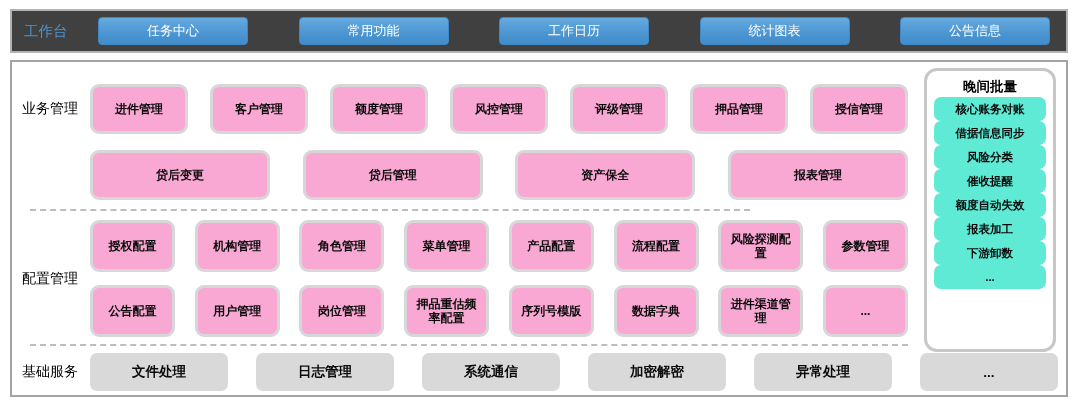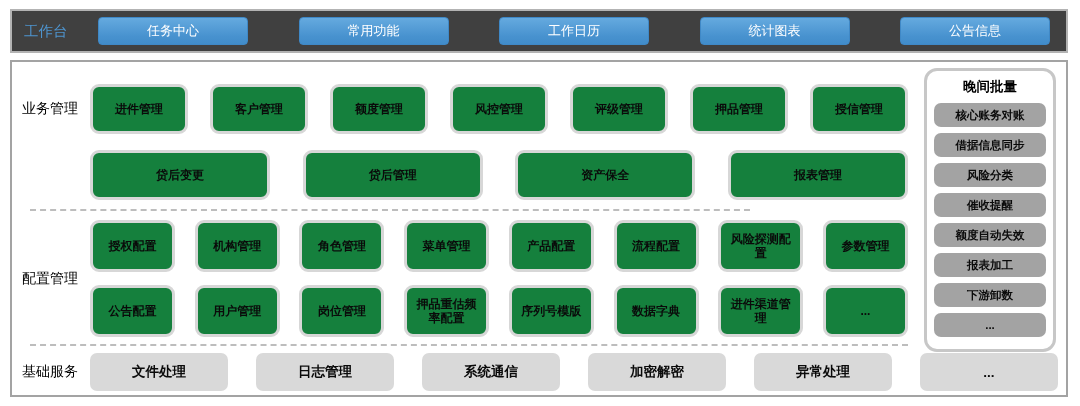--- a/index.html
+++ b/index.html
@@ -24,41 +24,41 @@
   .content { margin-right: 158px; }
   .sec { display: flex; }
   .sec-label { width: 68px; flex-shrink: 0; font-weight: normal; font-size: 14px; color: #000; }
   .sec-biz .sec-label { height: 50px; display: flex; align-items: center; }
   .sec-cfg { align-items: center; }
   .sec-base { align-items: center; margin-top: 7px; }
   .rows { flex: 1; display: flex; flex-direction: column; gap: 16px; }
   .rows-cfg { gap: 13px; }
   .row { display: flex; justify-content: space-between; }
 
-  .box-blue { background: #15803d; border: 3px solid #d7d7d7; border-radius: 9px;
+  .box-blue { background: #f9a8d4; border: 3px solid #d7d7d7; border-radius: 9px;
     display: flex; align-items: center; justify-content: center; text-align: center;
     font-weight: bold; font-size: 12px; line-height: 1.2; color: #0a0a0a; padding: 2px 4px; }
   .row-biz1 .box-blue { width: 98px;  height: 50px; }
   .row-biz2 .box-blue { width: 180px; height: 50px; }
   .row-cfg  .box-blue { width: 85px;  height: 52px; }
 
   .sep { height: 0; border-top: 2px dashed #bdbdbd; margin: 9px 158px 9px 8px; }
   .sep2 { margin-top: 7px; margin-bottom: 7px; }
 
   .row-base { flex: 1; display: flex; gap: 28px; margin-right: 8px; }
   .box-gray { background: #d9d9d9; border-radius: 7px; height: 38px; flex: 1;
     display: flex; align-items: center; justify-content: center;
     font-weight: bold; font-size: 13.5px; color: #0a0a0a; }
 
   
   .panel { position: absolute; top: 6px; right: 10px; width: 132px; height: 284px;
     background: #ffffff; border: 3px solid #c7c7c7; border-radius: 13px; padding: 6px 7px; }
   .panel-title { text-align: center; font-weight: bold; font-size: 13.5px; color: #000;
     height: 20px; line-height: 20px; }
-  .panel-item { height: 24px; margin-top: 6px; background: #a3a3a3; border-radius: 7px;
+  .panel-item { height: 24px; background: #5eead4; border-radius: 7px;
     display: flex; align-items: center; justify-content: center;
     font-weight: bold; font-size: 11.5px; color: #0a0a0a; }
 </style>
 </head>
 <body>
 
 <div class="topbar">
   <span class="topbar-label">工作台</span>
   <div class="topbar-buttons">
       <button class="topbtn">任务中心</button>

